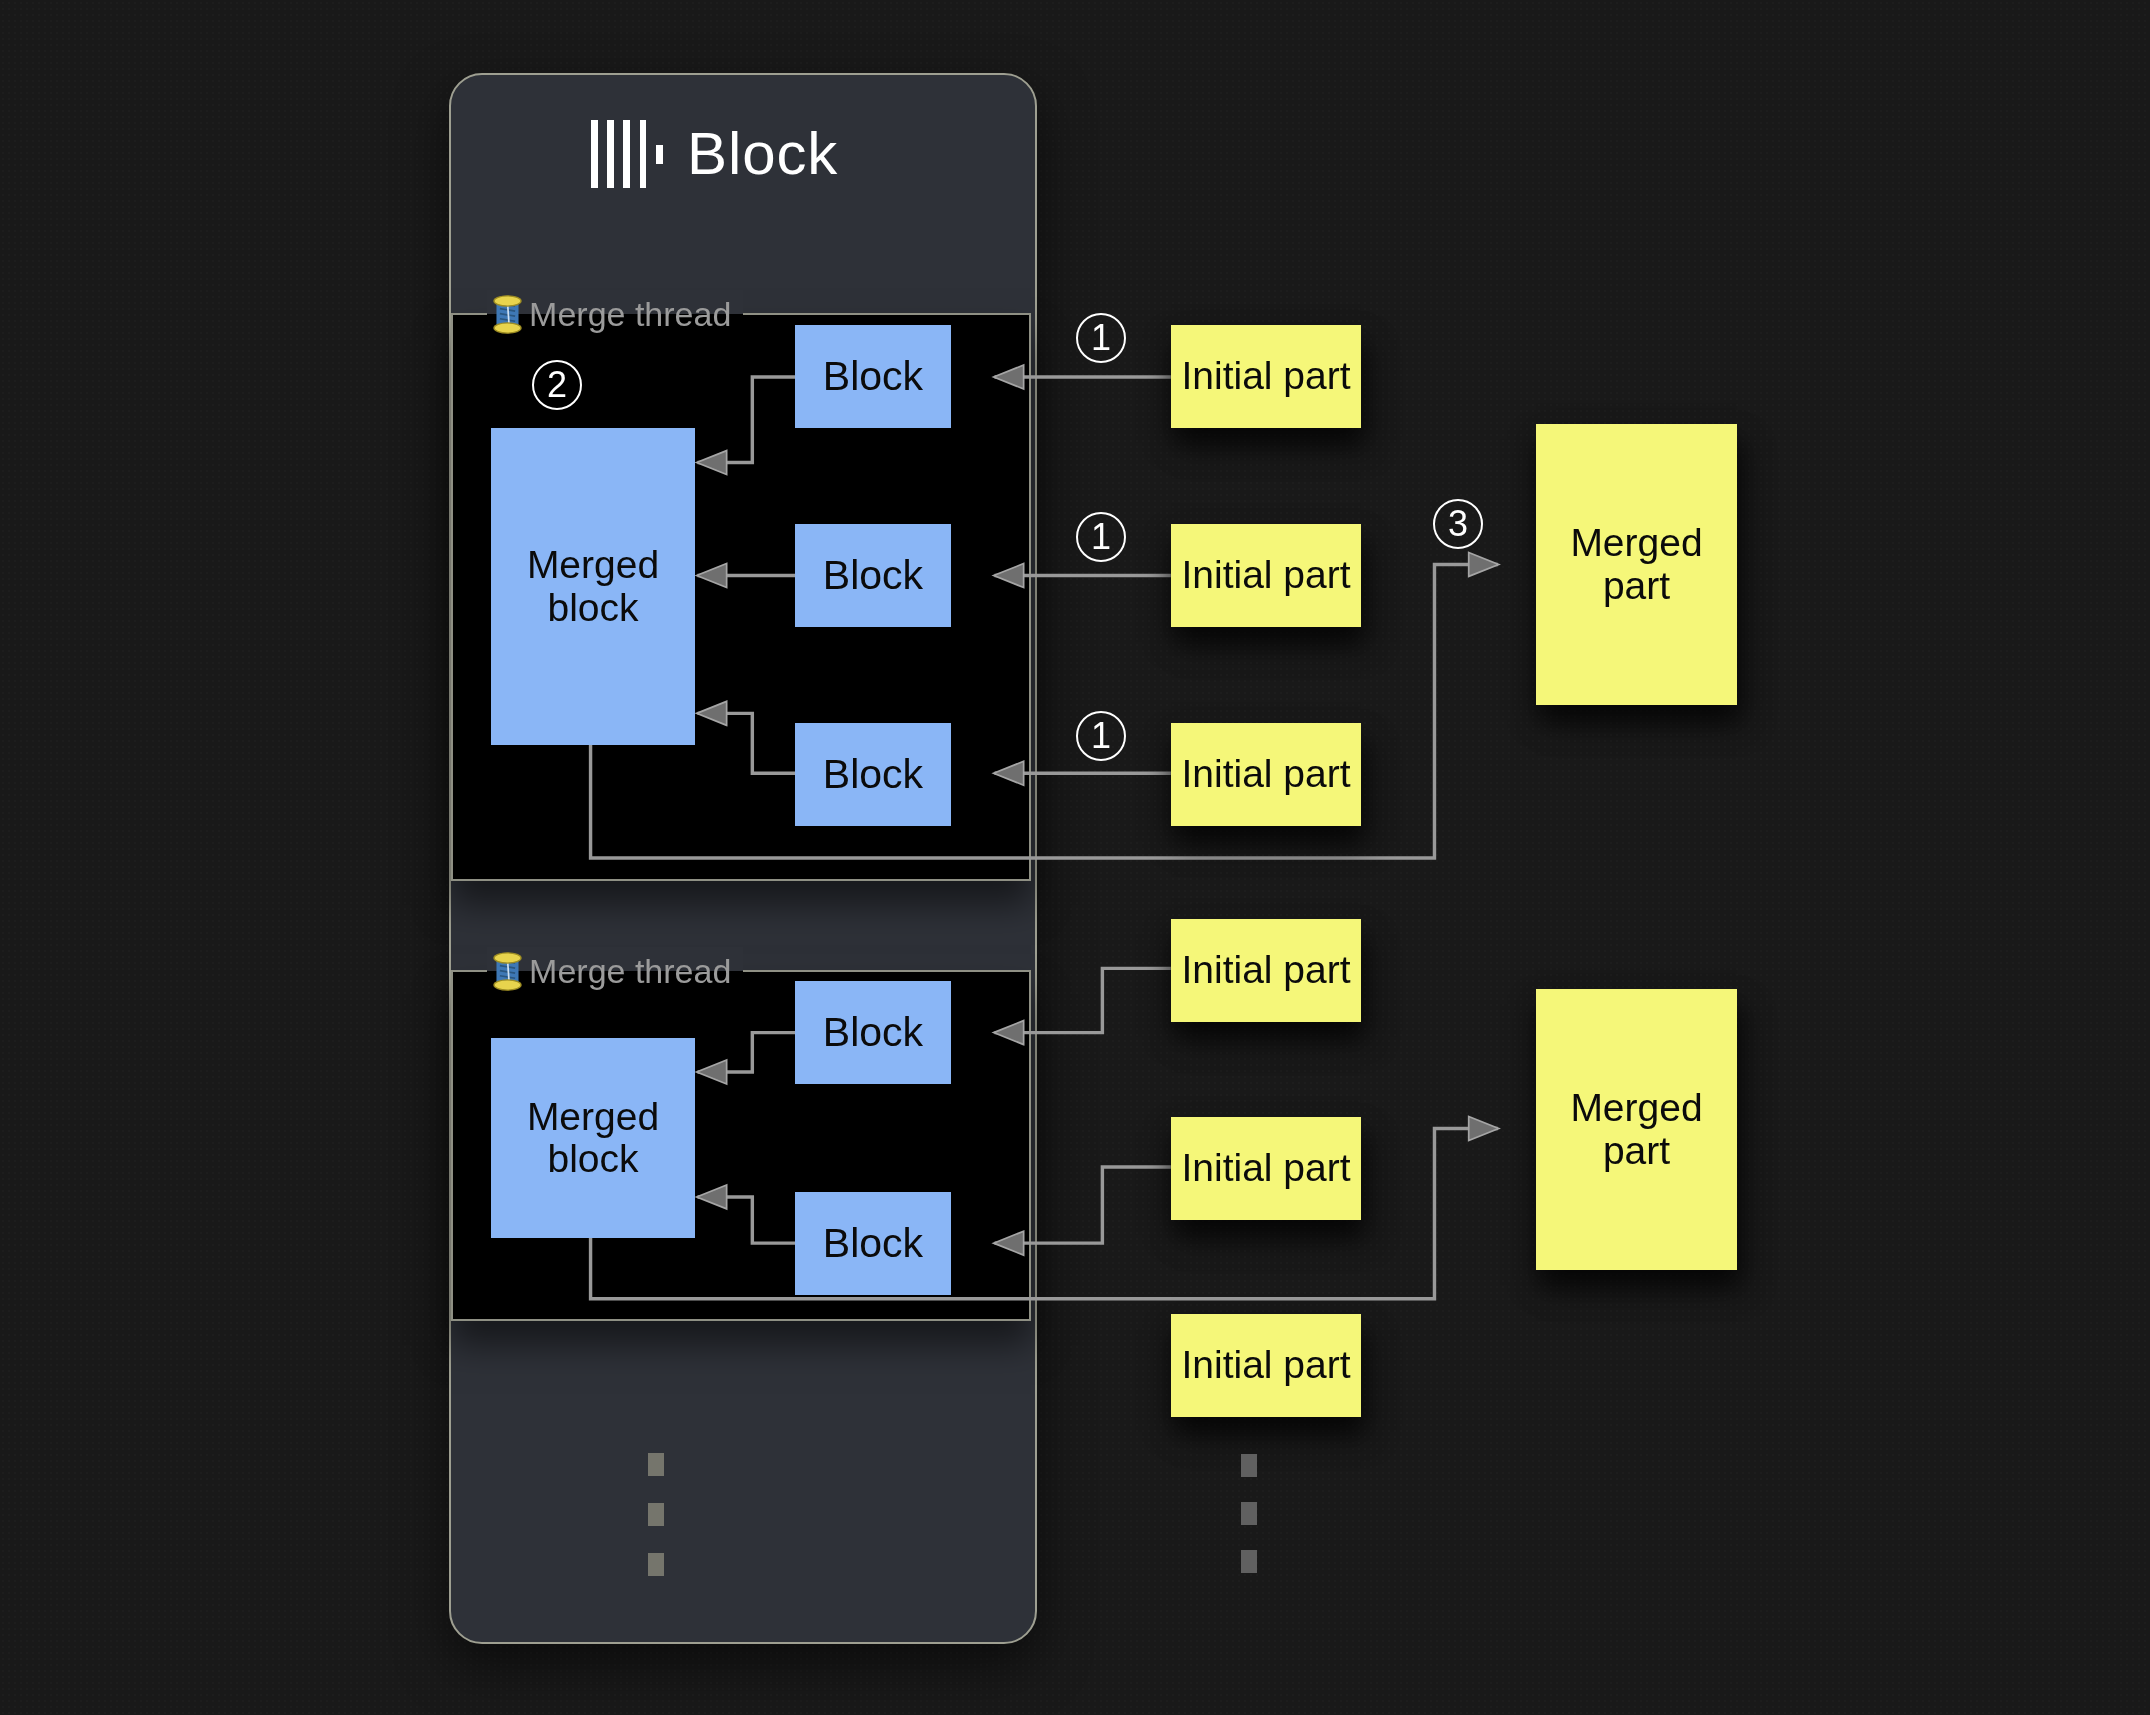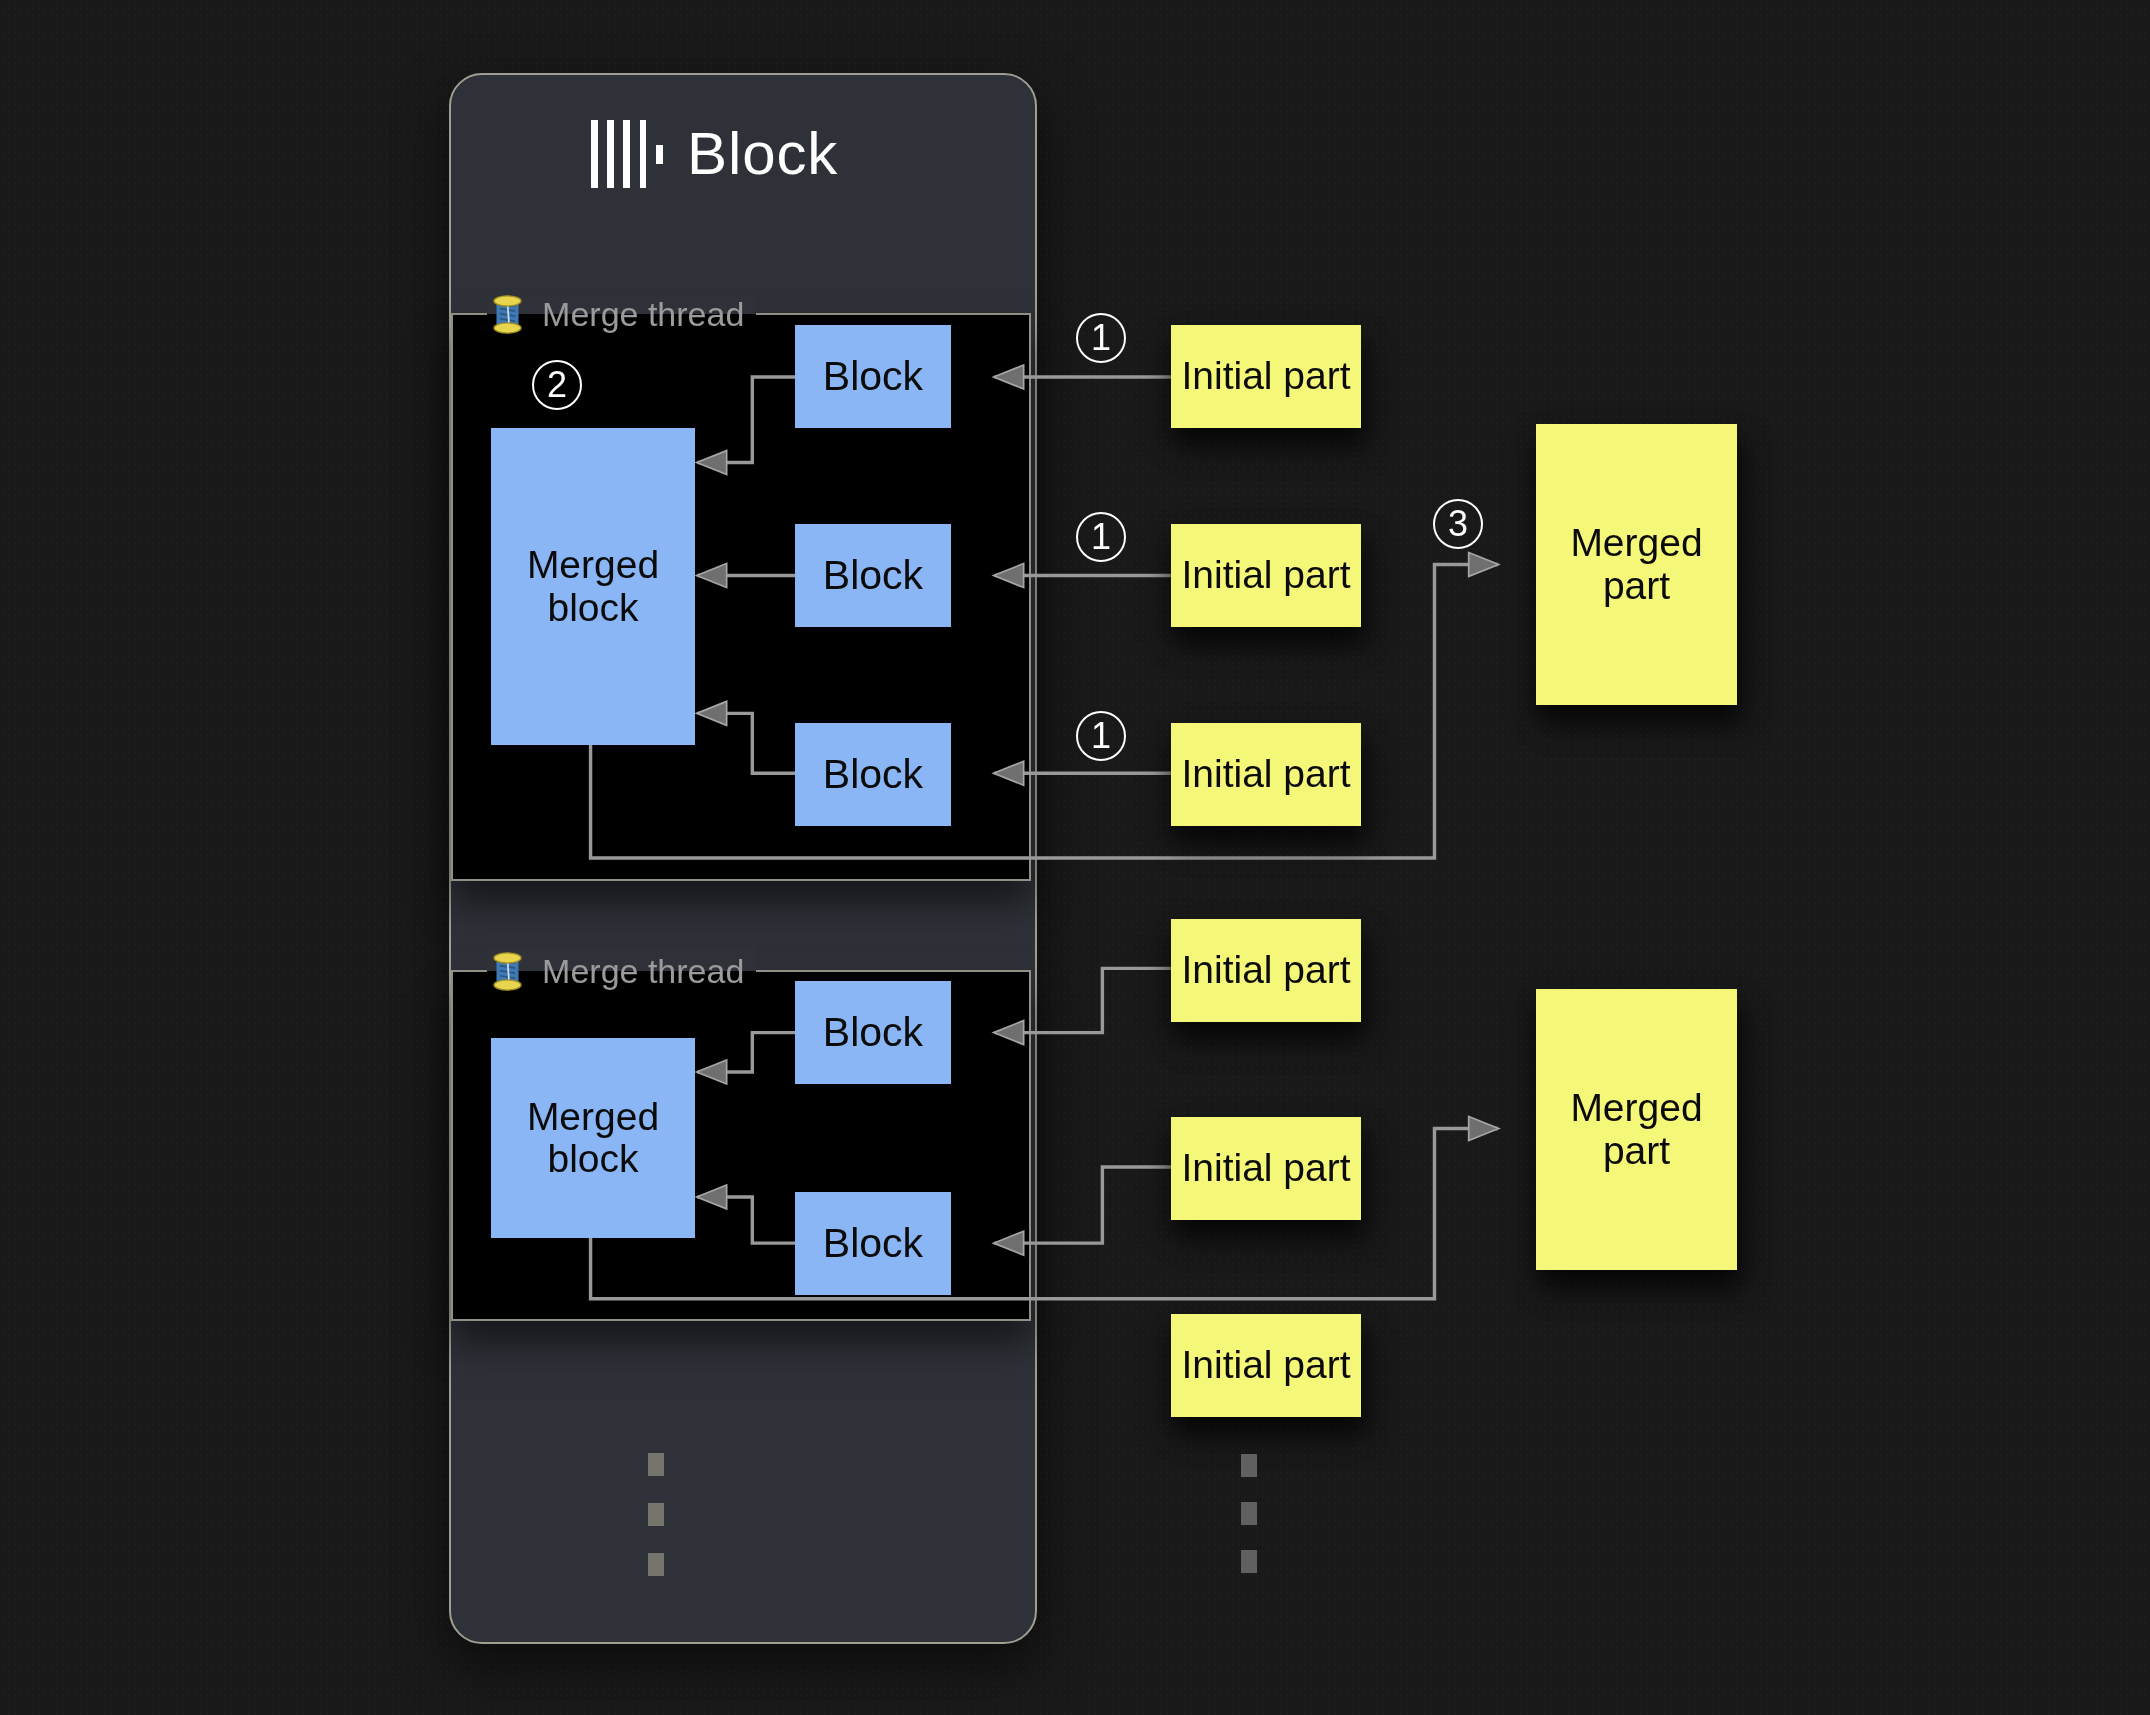--- a/index.html
+++ b/index.html
@@ -26,21 +26,21 @@
 
   
   .tbox{
     background:#000000;border:2.6px solid #8f9084;box-sizing:border-box;
     box-shadow:0 24px 33px rgba(0,0,0,.5);
   }
   .tbox1{left:451px;top:313px;width:580px;height:568px;}
   .tbox2{left:451px;top:970px;width:580px;height:351px;}
   .tlabel{
     position:absolute;left:34px;top:-25px;height:48px;
-    display:flex;align-items:center;gap:19px;padding:0 12px 0 5.1px;
+    display:flex;align-items:center;gap:6px;padding:0 12px 0 5.1px;
     background:linear-gradient(to bottom,#2e3138 0,#2e3138 50%,#000 50%,#000 100%);
     font-size:34px;color:#9b9b9b;white-space:nowrap;
   }
 
   
   .bluebox{
     background:#8ab6f6;color:#0b0b0b;display:flex;align-items:center;justify-content:center;
     text-align:center;font-size:41px;line-height:1.08;
   }
   .yellowbox{

